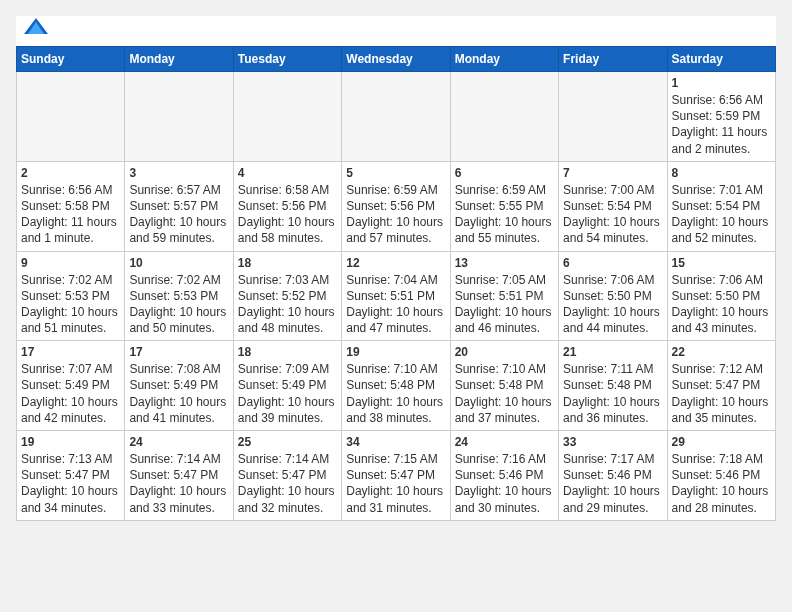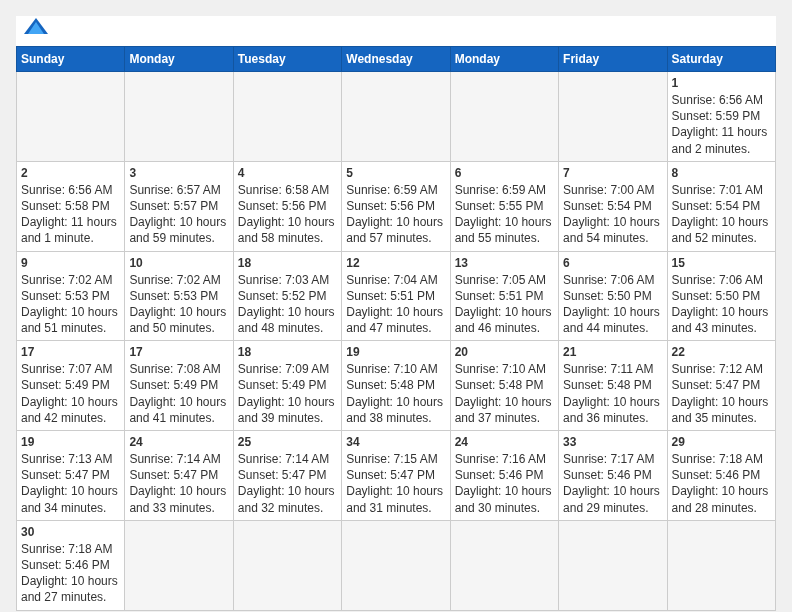--- a/index.html
+++ b/index.html
@@ -261,27 +261,15 @@
           </td>
           <td>
             <span class="day-num">33</span>
             <div class="day-info">Sunrise: 7:17 AM<br>Sunset: 5:46 PM<br>Daylight: 10 hours and 29 minutes.</div>
           </td>
           <td>
             <span class="day-num">29</span>
             <div class="day-info">Sunrise: 7:18 AM<br>Sunset: 5:46 PM<br>Daylight: 10 hours and 28 minutes.</div>
           </td>
         </tr>
-        <tr class="last-row">
-          <td>
-            <span class="day-num">30</span>
-            <div class="day-info">Sunrise: 7:18 AM<br>Sunset: 5:46 PM<br>Daylight: 10 hours and 27 minutes.</div>
-          </td>
-          <td class="empty"></td>
-          <td class="empty"></td>
-          <td class="empty"></td>
-          <td class="empty"></td>
-          <td class="empty"></td>
-          <td class="empty"></td>
-        </tr>
       </tbody>
   </table>
 </div>
 
 </body></html>

